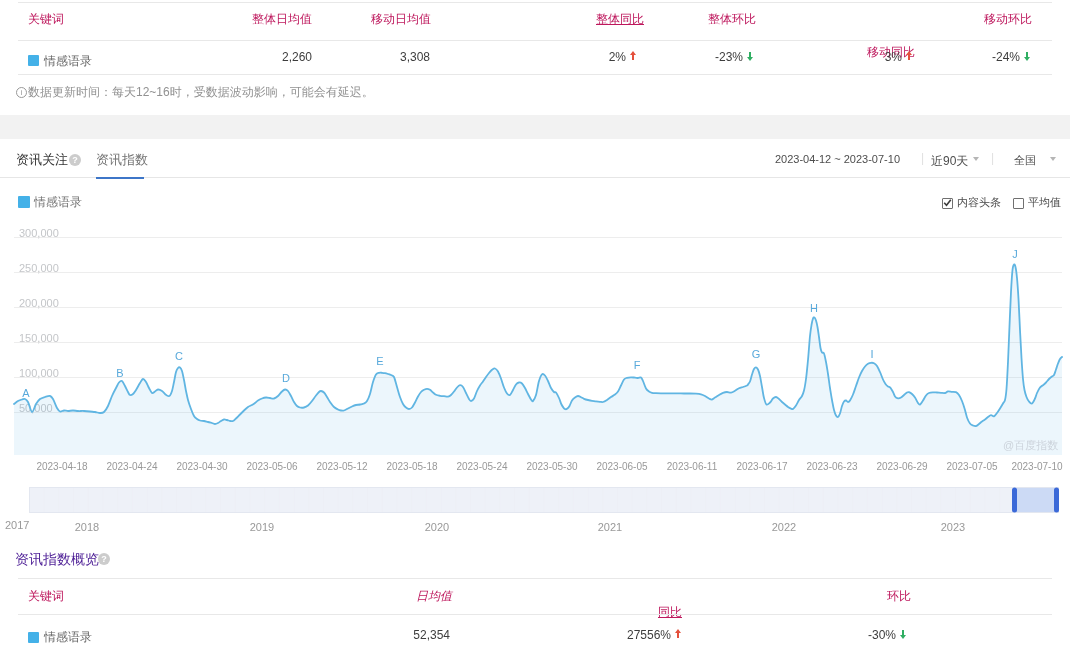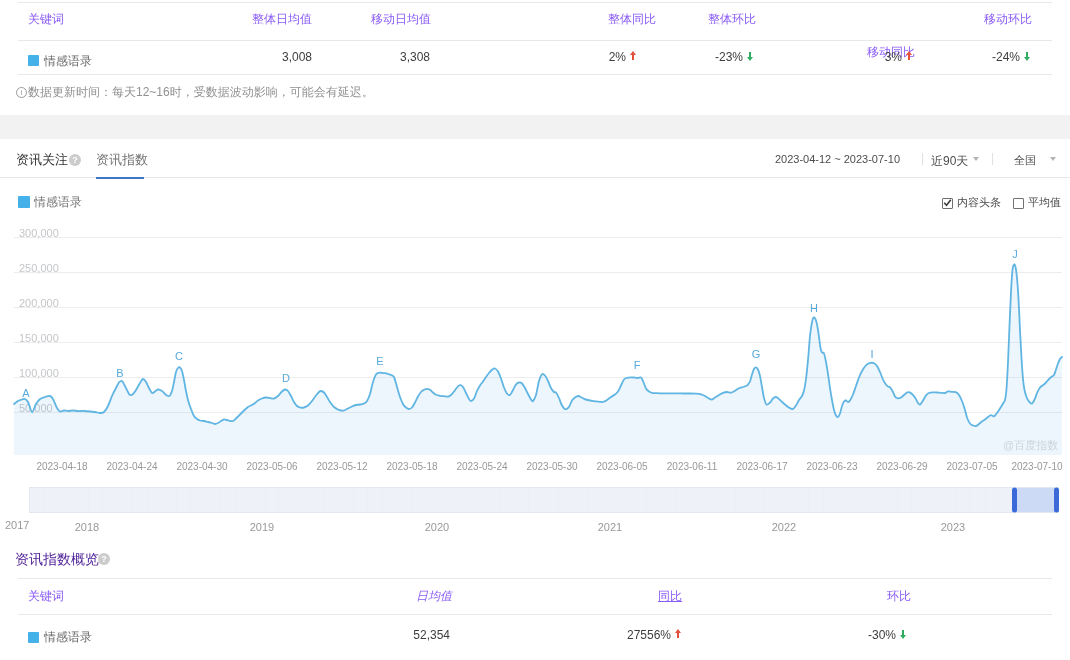--- a/index.html
+++ b/index.html
@@ -1,45 +1,45 @@
 <!DOCTYPE html>
 <html><head>
 <meta charset="utf-8">
 <style>
 html,body{margin:0;padding:0;}
 body{width:1070px;height:660px;position:relative;background:#fff;font-family:"Liberation Sans",sans-serif;overflow:hidden;}
 .abs{position:absolute;white-space:nowrap;}
 .hline{position:absolute;height:1px;background:#e8e8e8;}
-.hdr{font-size:12px;color:#8b5cf6;}
+.hdr{font-size:12px;color:#be185d;}
 .val{font-size:12px;color:#3d3d3d;}
 .gray{font-size:12px;color:#919191;}
 .sq{position:absolute;width:11px;height:11px;background:#44b1e8;border-radius:1px;}
 .up,.dn{display:inline-block;position:relative;width:6px;height:10px;margin-left:4px;}
 .up i{position:absolute;left:0;top:0;width:0;height:0;border-left:3px solid transparent;border-right:3px solid transparent;border-bottom:4px solid #e4503c;}
 .up b{position:absolute;left:2px;top:2.5px;width:2px;height:6.8px;background:#e4503c;}
 .dn i{position:absolute;left:0;bottom:0;width:0;height:0;border-left:3px solid transparent;border-right:3px solid transparent;border-top:4px solid #2fae62;}
 .dn b{position:absolute;left:2px;top:0.7px;width:2px;height:6.8px;background:#2fae62;}
 .qm{position:absolute;width:12px;height:12px;border-radius:50%;background:#ccc;color:#fff;font-size:9px;line-height:12px;text-align:center;font-weight:bold;}
 .cb{position:absolute;width:8.5px;height:8.5px;border:1.4px solid #707070;border-radius:1px;}
 </style>
 </head>
 <body>
 
 <div class="hline" style="left:18px;top:2px;width:1034px;"></div>
 <div class="abs hdr" style="left:28px;top:11px;">关键词</div>
 <div class="abs hdr" style="right:758px;top:11px;">整体日均值</div>
 <div class="abs hdr" style="right:639px;top:11px;">移动日均值</div>
-<div class="abs hdr" style="right:414px;top:11px;">整体同比</div>
+<div class="abs hdr" style="right:426px;top:11px;text-decoration:underline;">整体同比</div>
 <div class="abs hdr" style="right:314px;top:11px;">整体环比</div>
 <div class="abs hdr" style="right:155px;top:21px;margin-top:23px;">移动同比</div>
 <div class="abs hdr" style="right:38px;top:11px;">移动环比</div>
 <div class="hline" style="left:18px;top:40px;width:1034px;"></div>
 <div class="sq" style="left:28px;top:55px;"></div>
 <div class="abs val" style="left:44px;top:53px;color:#666;">情感语录</div>
-<div class="abs val" style="right:758px;top:50px;">3,008</div>
+<div class="abs val" style="right:758px;top:50px;">2,260</div>
 <div class="abs val" style="right:640px;top:50px;">3,308</div>
 <div class="abs val" style="right:434px;top:50px;">2%<span class="up"><i></i><b></b></span></div>
 <div class="abs val" style="right:317px;top:50px;text-align:center;">-23%<span class="dn"><i></i><b></b></span></div>
 <div class="abs val" style="right:158px;top:50px;">3%<span class="up"><i></i><b></b></span></div>
 <div class="abs val" style="right:40px;top:50px;">-24%<span class="dn"><i></i><b></b></span></div>
 <div class="hline" style="left:18px;top:74px;width:1034px;"></div>
 <div class="abs" style="left:16px;top:87px;width:9px;height:9px;border:1px solid #999;border-radius:50%;color:#999;font-size:8px;line-height:9px;text-align:center;">i</div>
 <div class="abs gray" style="left:28px;top:84px;">数据更新时间：每天12~16时，受数据波动影响，可能会有延迟。</div>
 
 <div class="abs" style="left:0;top:115px;width:1070px;height:24px;background:#f2f2f2;"></div>
@@ -211,20 +211,20 @@
       <text x="953" y="531">2023</text>
     </g>
   </g>
 </svg>
 
 <div class="abs" style="left:15px;top:551px;font-size:14px;color:#4c1d95;">资讯指数概览</div>
 <div class="qm" style="left:98px;top:553px;">?</div>
 <div class="hline" style="left:18px;top:578px;width:1034px;"></div>
 <div class="abs hdr" style="left:28px;top:588px;">关键词</div>
 <div class="abs hdr" style="right:618px;top:588px;font-style:italic;">日均值</div>
-<div class="abs hdr" style="right:388px;top:588px;text-decoration:underline;">同比</div>
+<div class="abs hdr" style="right:388px;top:604px;text-decoration:underline;">同比</div>
 <div class="abs hdr" style="right:159px;top:588px;">环比</div>
 <div class="hline" style="left:18px;top:614px;width:1034px;"></div>
 <div class="sq" style="left:28px;top:632px;"></div>
 <div class="abs val" style="left:44px;top:629px;color:#666;">情感语录</div>
 <div class="abs val" style="right:620px;top:628px;">52,354</div>
 <div class="abs val" style="right:389px;top:628px;">27556%<span class="up"><i></i><b></b></span></div>
 <div class="abs val" style="right:164px;top:628px;">-30%<span class="dn"><i></i><b></b></span></div>
 
 </body></html>

